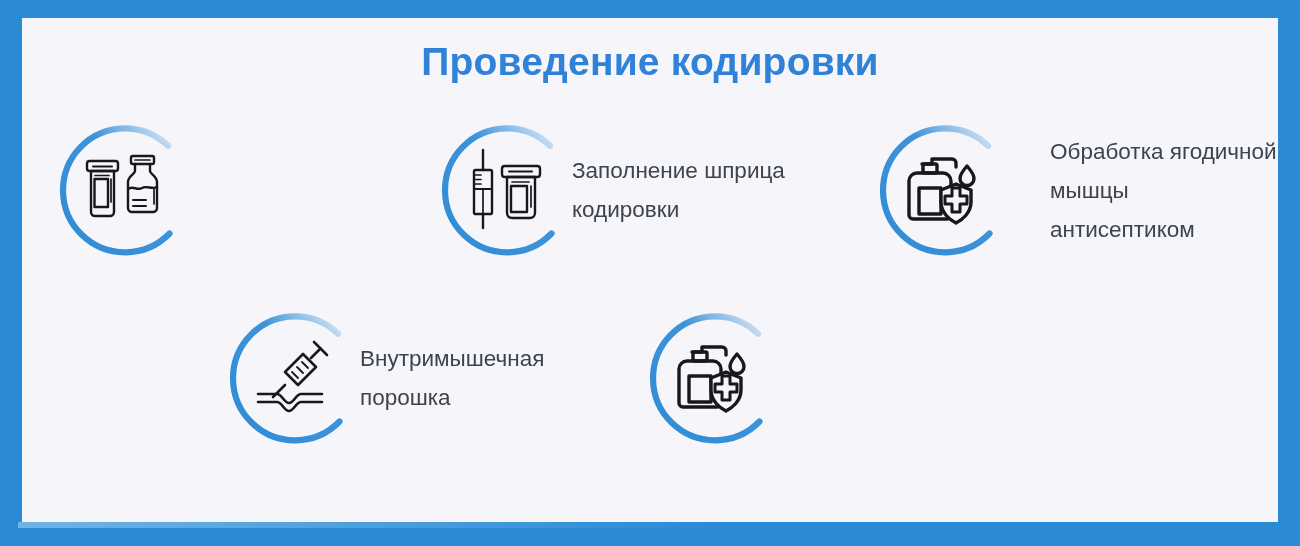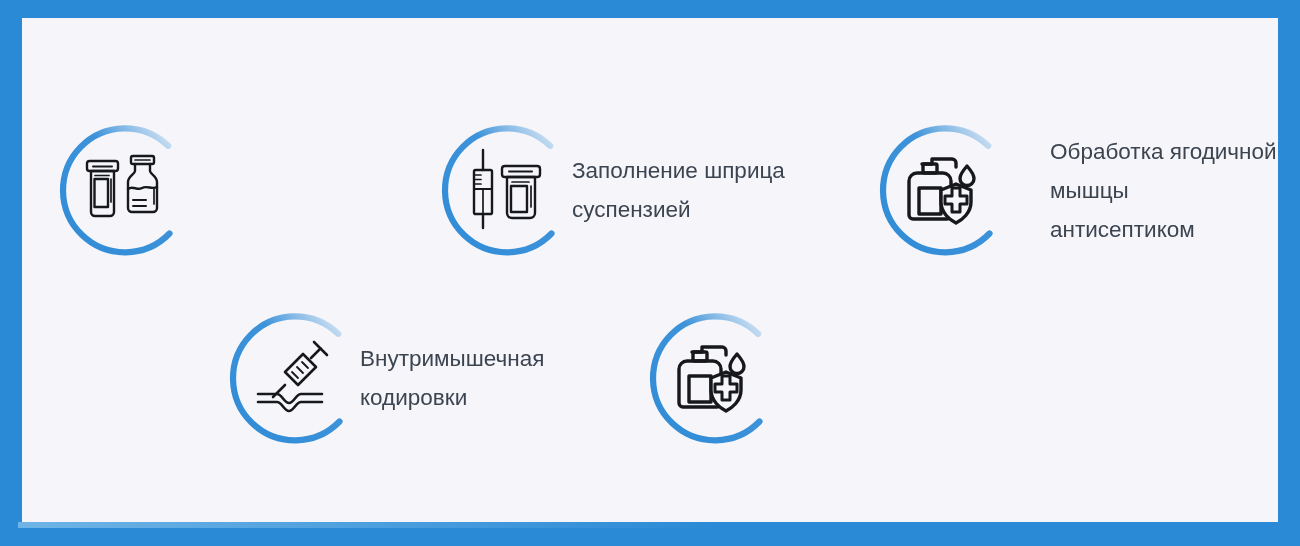--- a/index.html
+++ b/index.html
@@ -100,20 +100,21 @@
 </style>
 </head>
 <body>
 
 <div class="infographic">
 
   <div class="frame-highlight"></div>
 
   <div class="canvas">
 
+    <div class="title">Проведение кодировки</div>
 
     <div class="step" id="step-1">
       <div class="badge">
         <svg class="ring" viewBox="0 0 144 144">
           <defs>
             <linearGradient id="g1" x1="0" y1="1" x2="1" y2="0">
               <stop offset="0" stop-color="#2f8bd6"></stop>
               <stop offset="0.62" stop-color="#3d93da"></stop>
               <stop offset="1" stop-color="#dfe9f5"></stop>
             </linearGradient>
@@ -179,21 +180,21 @@
             <line x1="49" y1="27.5" x2="72" y2="27.5" stroke-width="2"></line>
 
             <path d="M47 33 h28 v36 a5 5 0 0 1 -5 5 h-18 a5 5 0 0 1 -5 -5 z"></path>
             <path d="M51 42 h16 v26 h-16 z"></path>
             <line x1="71" y1="42" x2="71" y2="63" stroke-width="1.7"></line>
             <line x1="52" y1="38" x2="69" y2="38" stroke-width="1.7"></line>
           </g>
         </svg>
       </div>
       <div class="step-label">Заполнение шприца
-суспензией</div>
+кодировки</div>
     </div>
 
     <div class="step" id="step-3">
       <div class="badge">
         <svg class="ring" viewBox="0 0 144 144">
           <defs>
             <linearGradient id="g3" x1="0" y1="1" x2="1" y2="0">
               <stop offset="0" stop-color="#2f8bd6"></stop>
               <stop offset="0.62" stop-color="#3d93da"></stop>
               <stop offset="1" stop-color="#dfe9f5"></stop>
@@ -250,21 +251,21 @@
 
             <line x1="37" y1="53" x2="25" y2="65"></line>
 
             <path d="M10 62 h19 c5 0 7 9 12 9 c5 0 7 -9 12 -9 h21"></path>
 
             <path d="M10 70 h19 c5 0 7 9 12 9 c5 0 7 -9 12 -9 h21"></path>
           </g>
         </svg>
       </div>
       <div class="step-label">Внутримышечная
-кодировки</div>
+порошка</div>
     </div>
 
     <div class="step" id="step-5">
       <div class="badge">
         <svg class="ring" viewBox="0 0 144 144">
           <defs>
             <linearGradient id="g5" x1="0" y1="1" x2="1" y2="0">
               <stop offset="0" stop-color="#2f8bd6"></stop>
               <stop offset="0.62" stop-color="#3d93da"></stop>
               <stop offset="1" stop-color="#dfe9f5"></stop>

